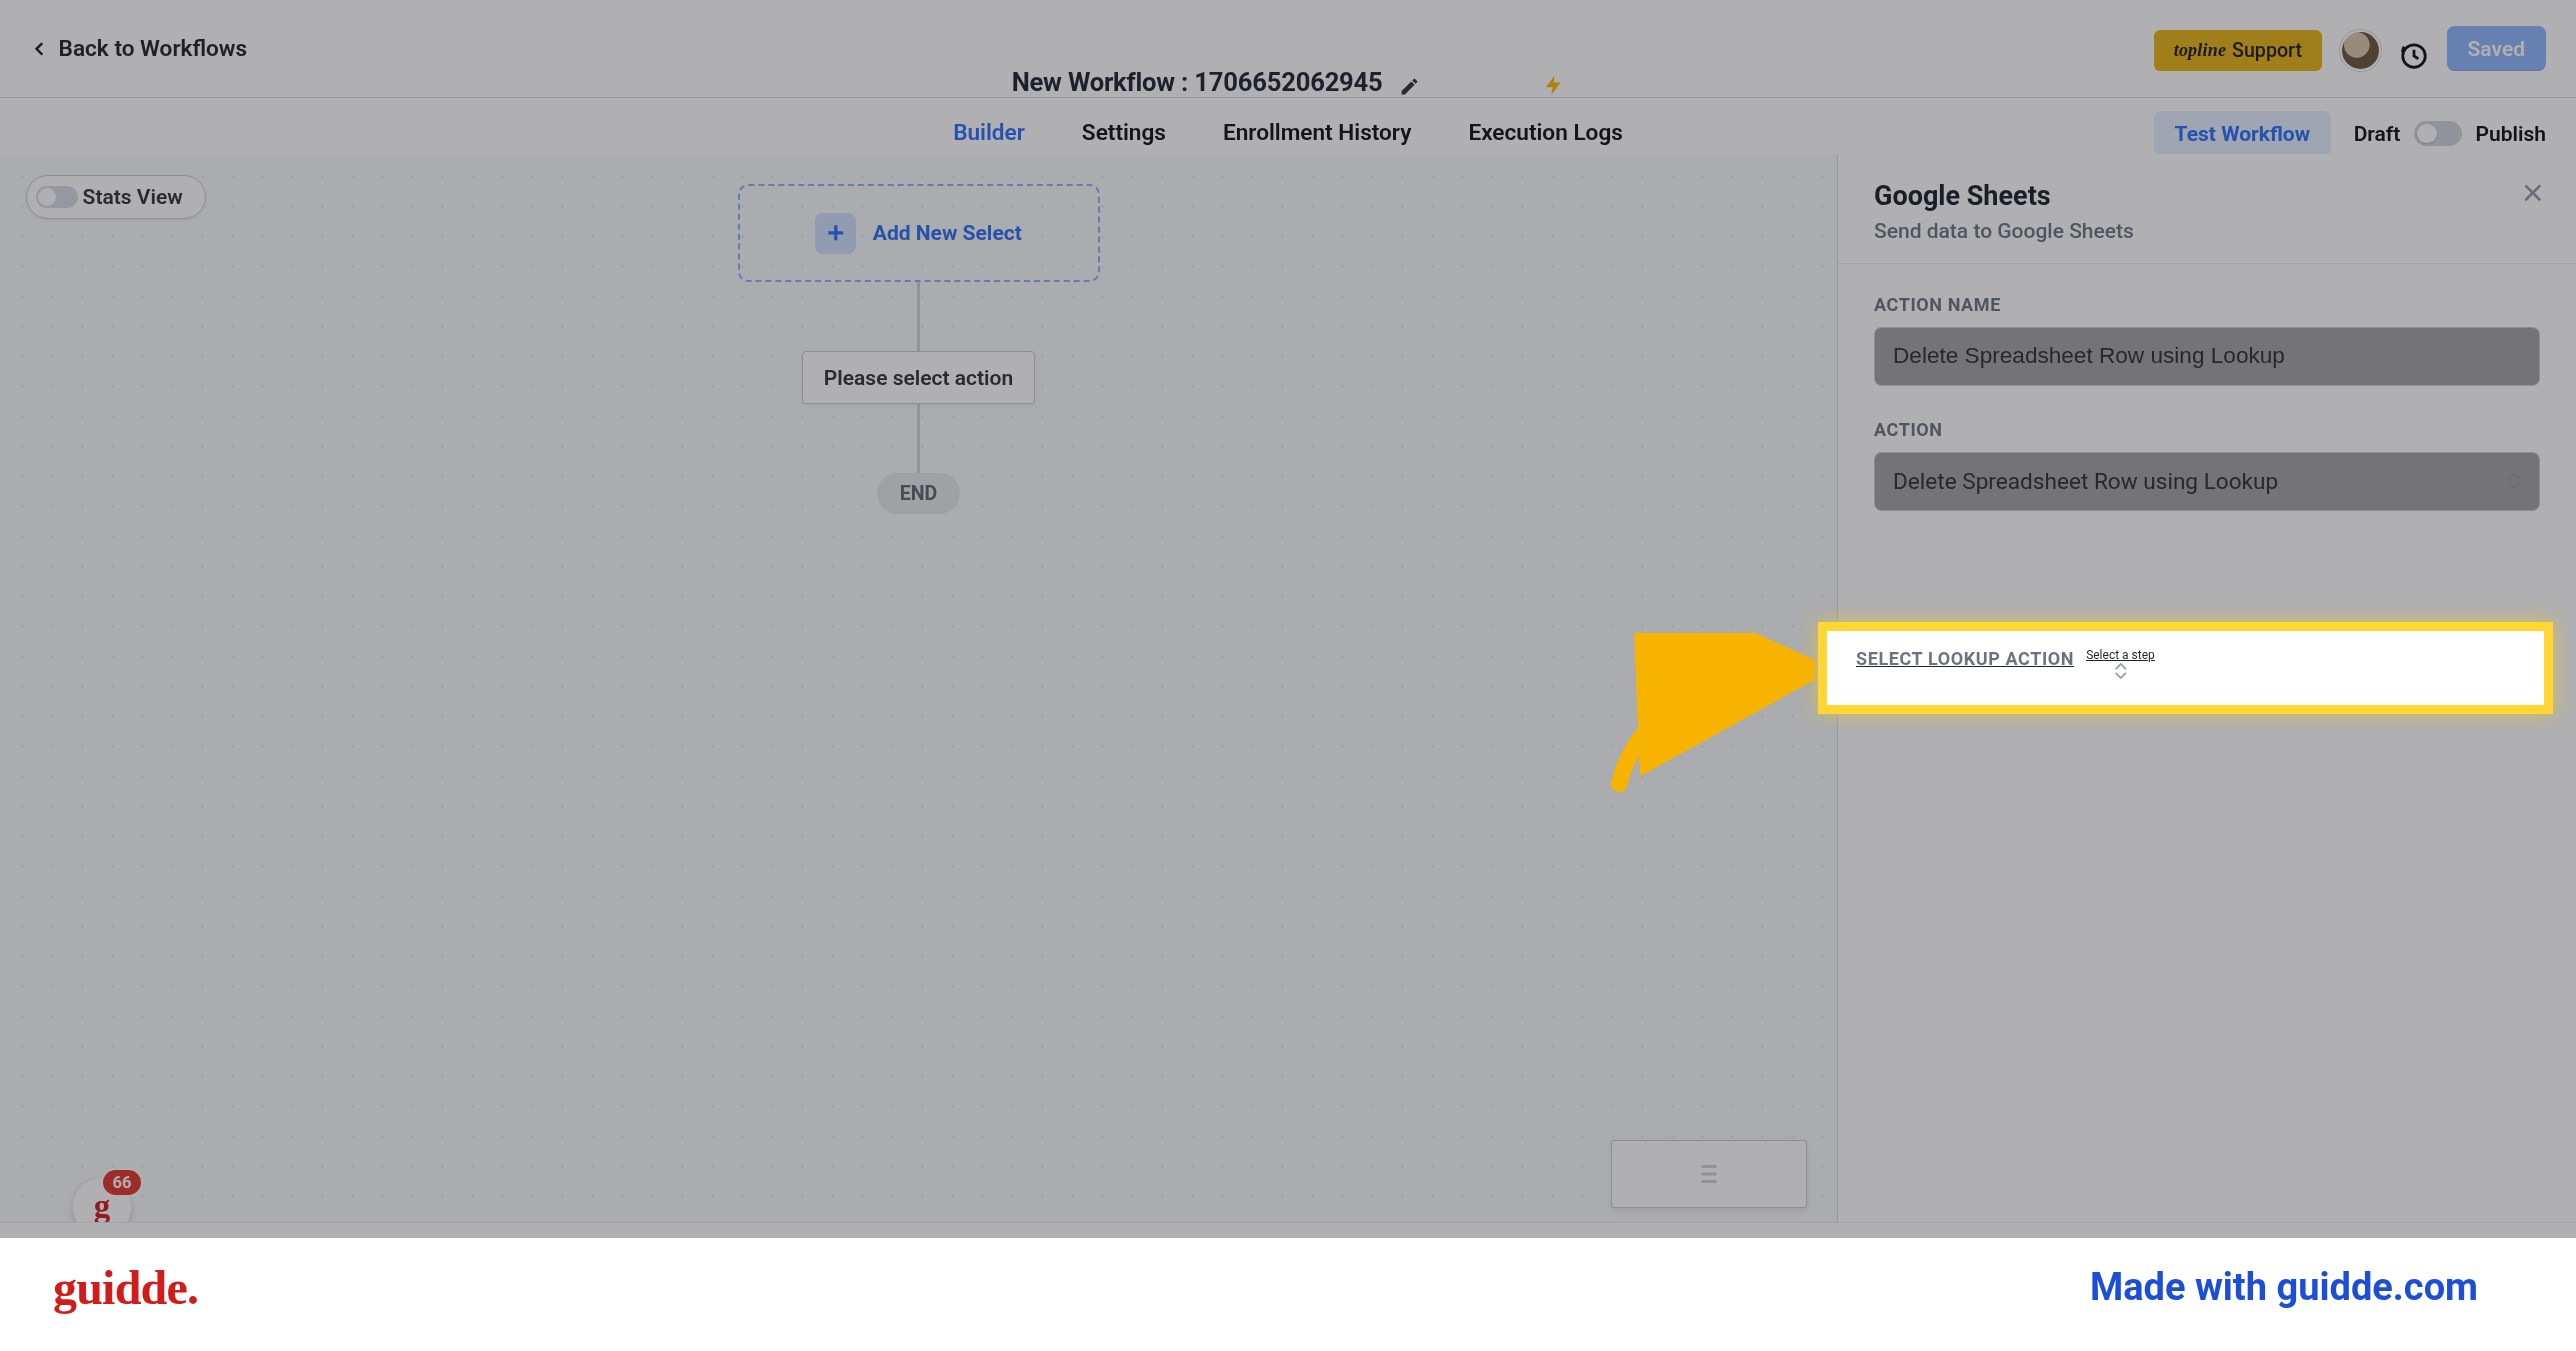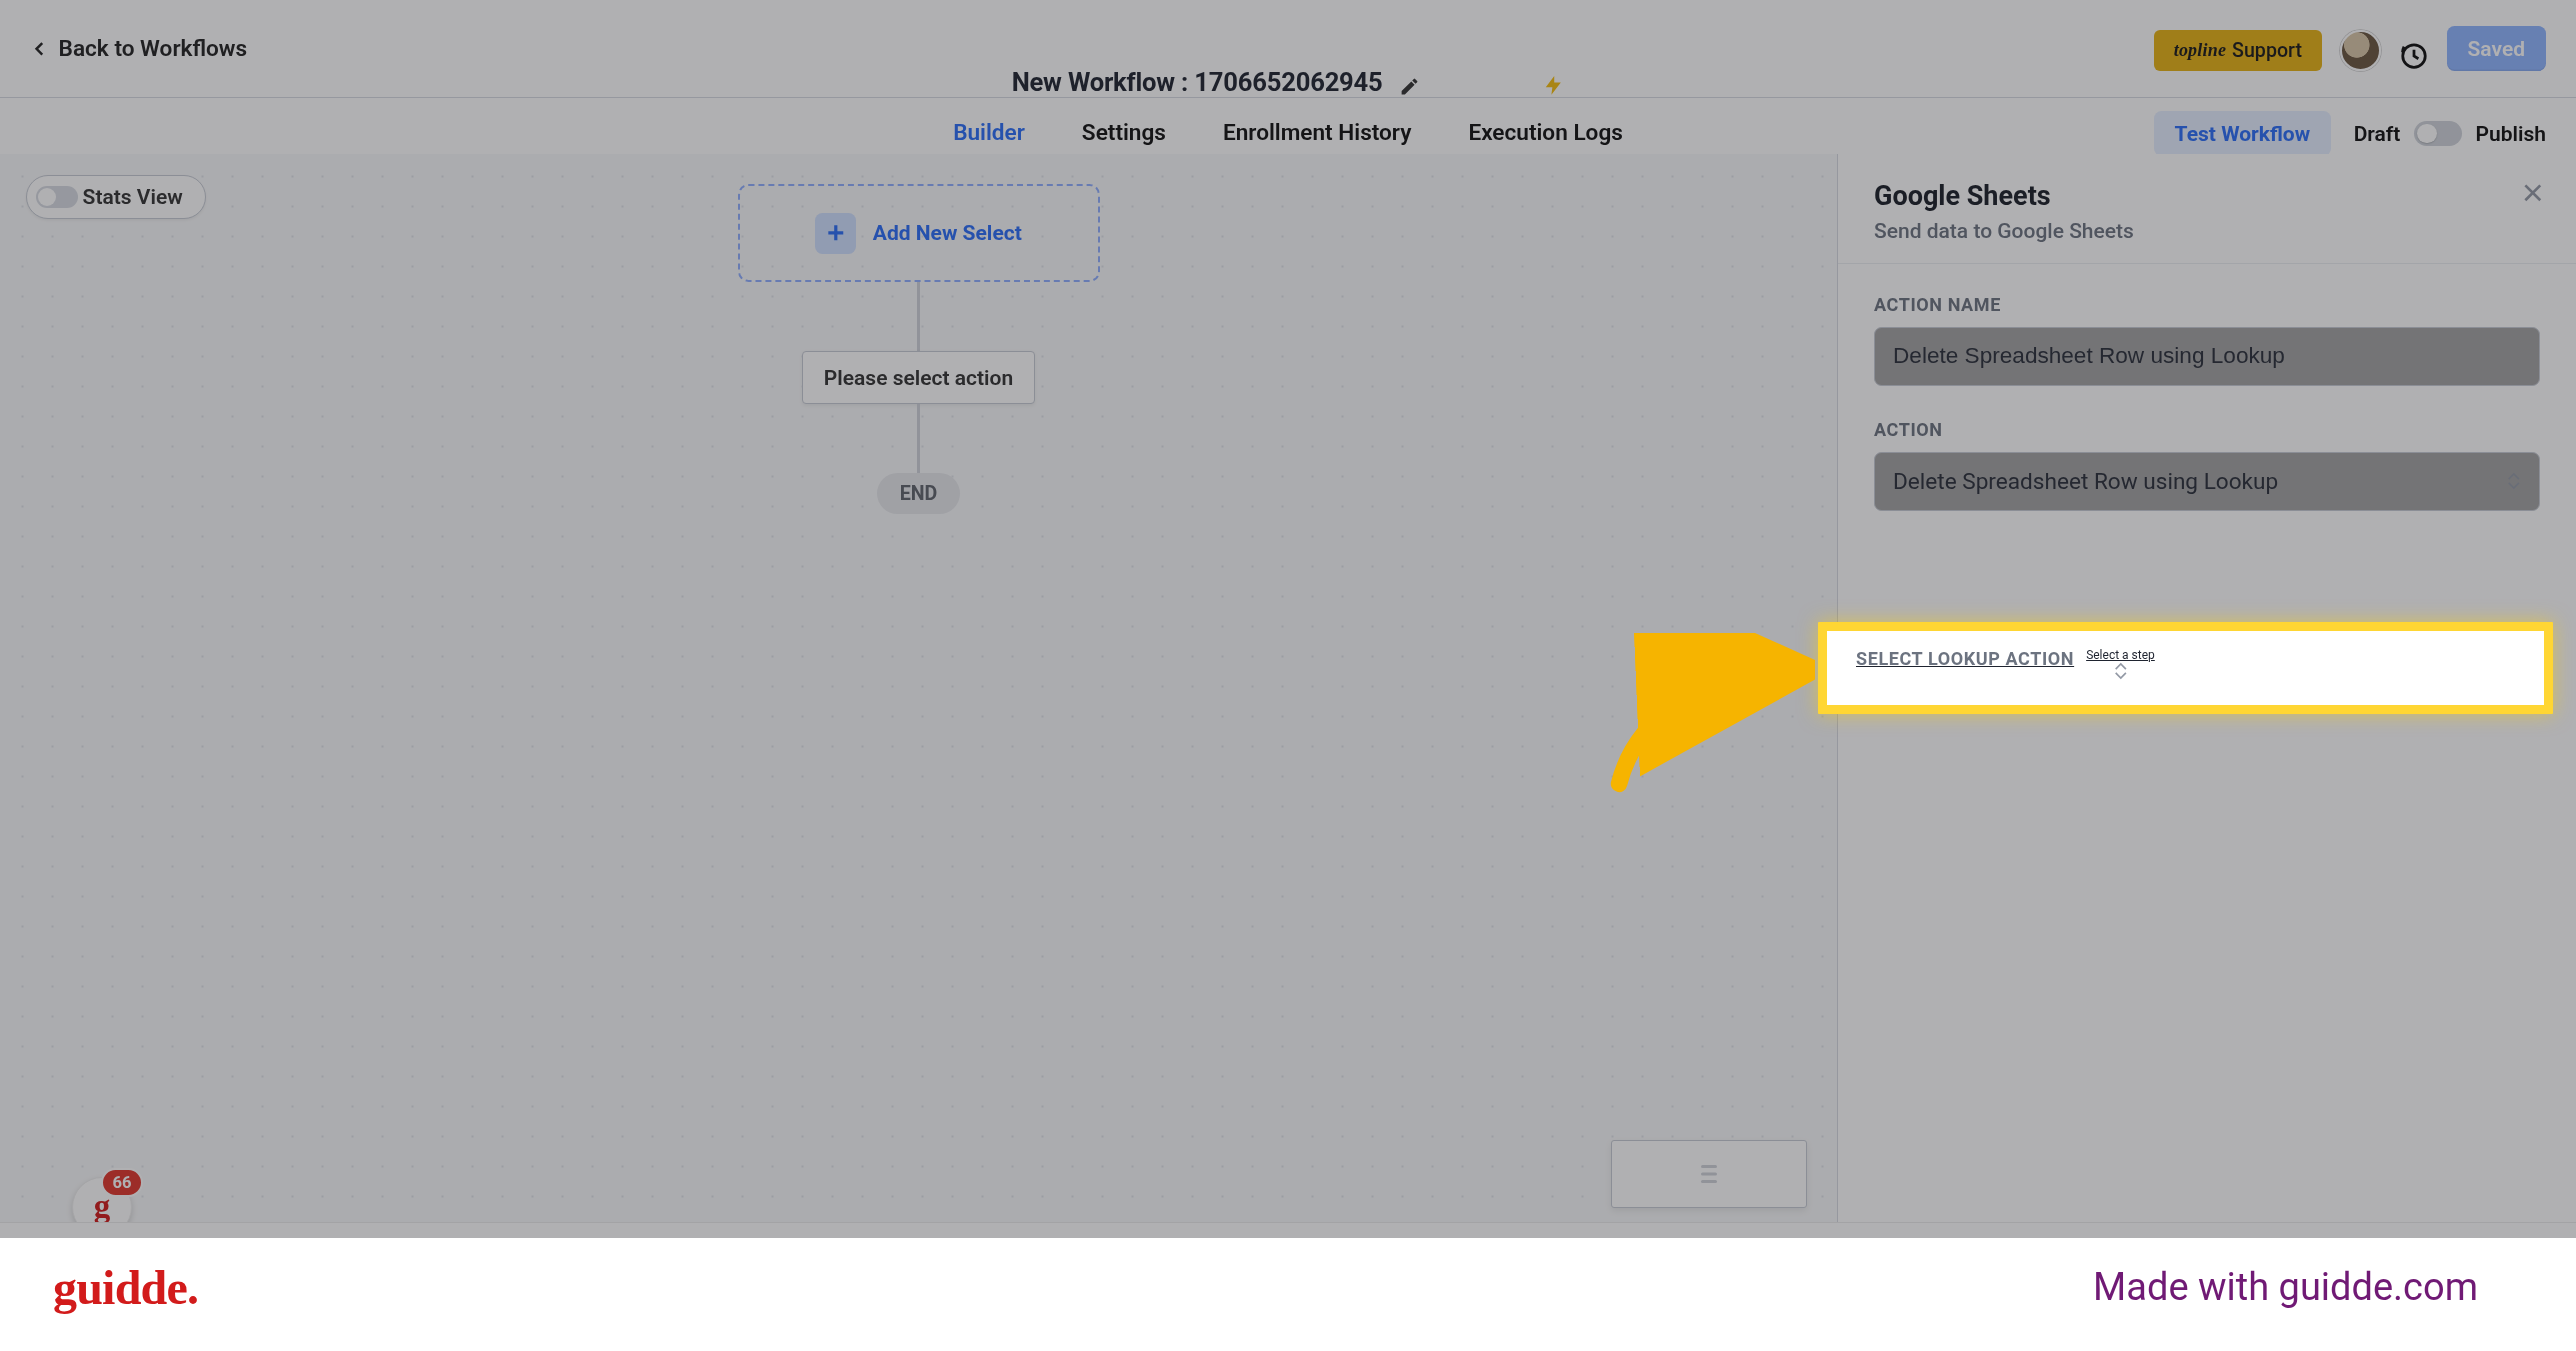--- a/index.html
+++ b/index.html
@@ -220,21 +220,21 @@
 
   
   .footer {
     position: absolute; left: 0; right: 0; bottom: 0; height: 129px;
     background: #ffffff;
     display: flex; align-items: center; justify-content: space-between;
     padding: 0 98px 0 53px;
     border-top: 0.8px solid #ececec;
   }
   .guidde-logo { font-family: Georgia, 'Times New Roman', serif; font-size: 48px; font-weight: 700; color: #d21b1b; letter-spacing: -0.8px; }
-  .madewith { font-size: 38px; color: #701a75; font-weight: 400; }
+  .madewith { font-size: 38px; color: #1d4ed8; font-weight: 700; }
 </style>
 </head>
 <body>
 
 <div class="stage">
 
   <div class="app">
 
     <div class="topbar">
       <div class="back">

